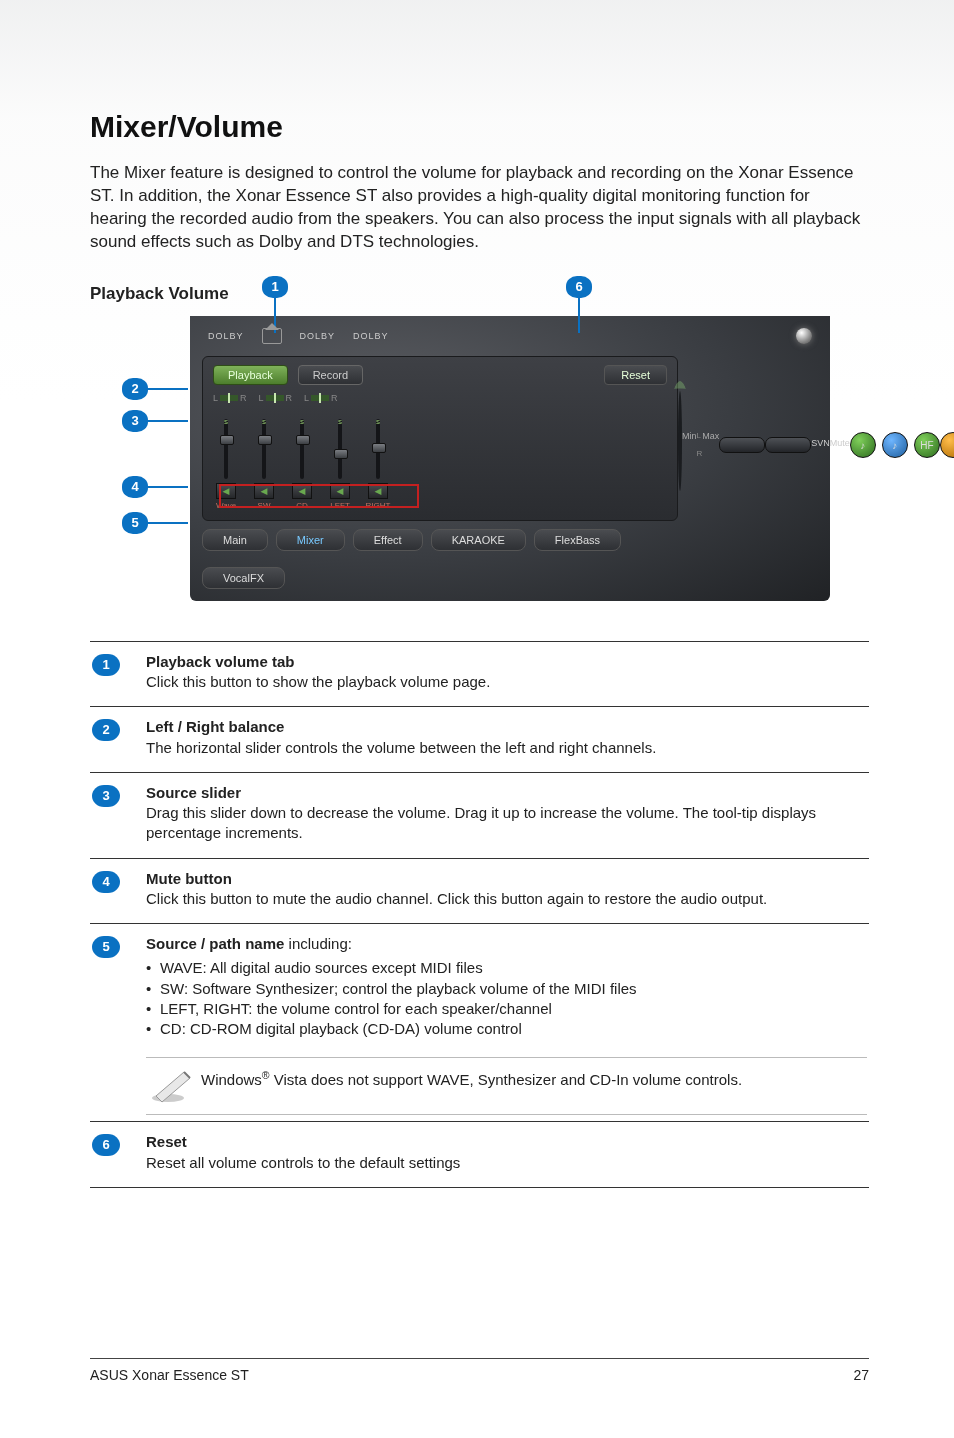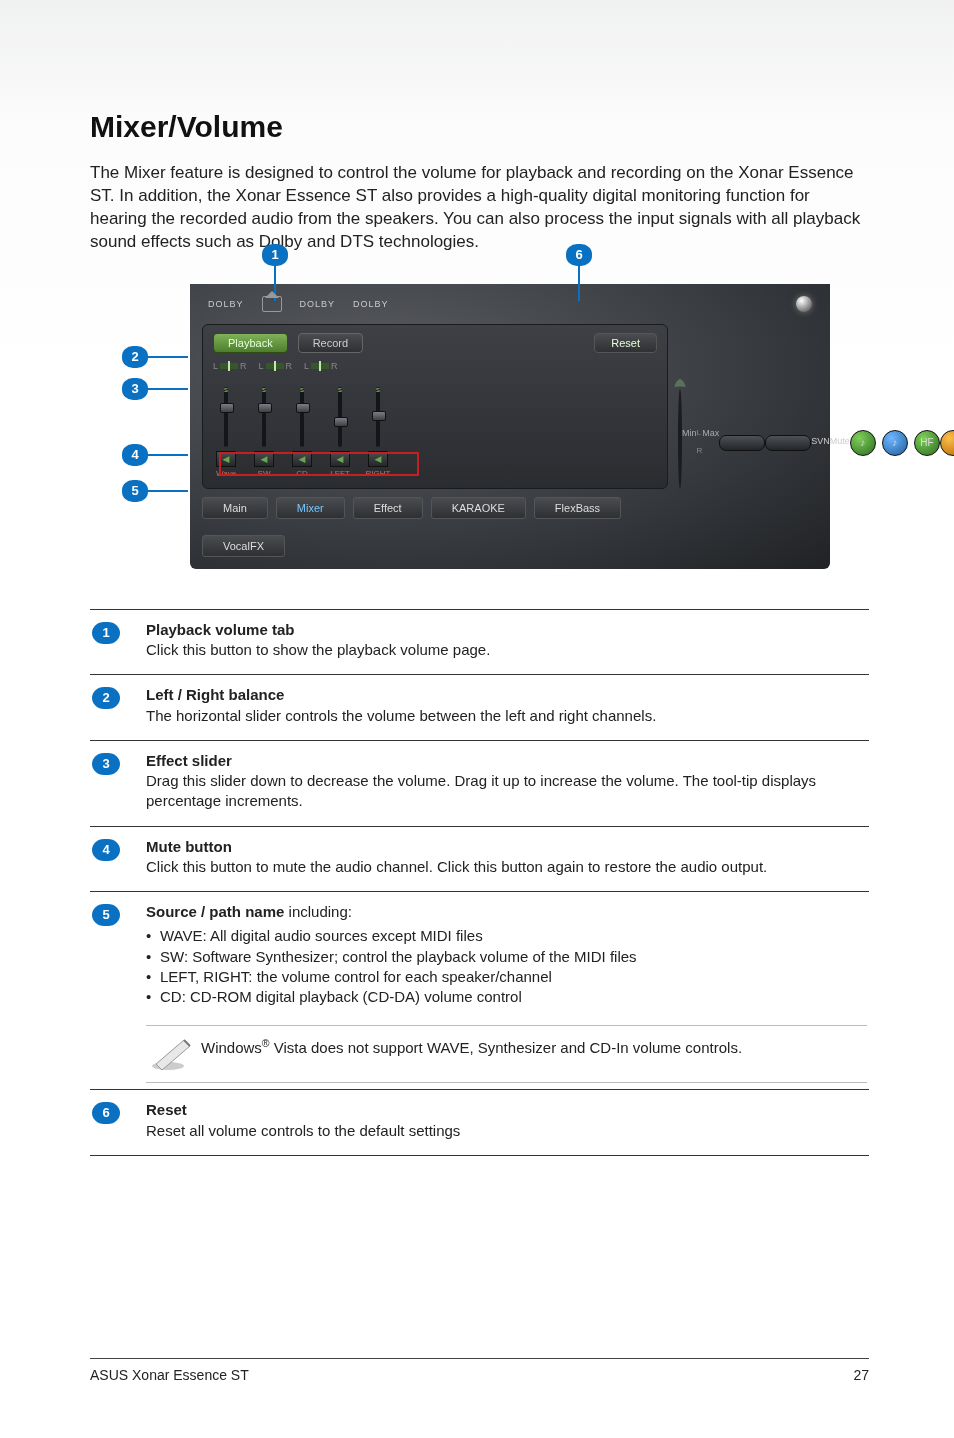--- a/index.html
+++ b/index.html
@@ -102,22 +102,20 @@
   }
   .shot .topbar .bulb {
     margin-left:auto;
     width:16px;height:16px;border-radius:50%;
     background: radial-gradient(circle at 35% 30%, #fff, #888 60%, #444);
     box-shadow: 0 0 6px #777;
   }
 
   .shot .panel {
     display:flex;
-    gap:10px;
-    align-items:flex-end;
   }
   .shot .mixerpane {
     flex: 1;
     background: linear-gradient(#3e4045,#2a2c30);
     border: 1px solid #1a1b1d;
     border-radius: 6px;
     padding: 8px 10px 6px 10px;
     position: relative;
   }
   .shot .tabs {
@@ -195,21 +193,21 @@
     bottom: 6px;
     pointer-events: none;
   }
 
   .shot .bottomtabs {
     display:flex; gap:8px; margin-top:8px; flex-wrap:wrap;
   }
   .shot .btab {
     padding:4px 20px;
     border:1px solid #555;
-    border-radius:3px;
+    border-radius:8px;
     background:linear-gradient(#4a4c50,#2e3034);
     color:#ddd;
     font-size:11px;
   }
   .shot .btab.sel { color:#78c9ff; }
 
   .shot .sidepane {
     width:140px;
     display:flex; flex-direction:row; align-items:center;
     padding-top:6px;
@@ -297,20 +295,21 @@
   }
 
   sup { font-size: 0.7em; }
 </style>
 </head>
 <body>
 
 <div class="page">
   <h1>Mixer/Volume</h1>
   <p class="intro">The Mixer feature  is designed to control the volume for playback and recording on the Xonar Essence ST. In addition, the Xonar Essence ST also provides a high-quality digital monitoring function for hearing the recorded audio from the speakers. You can also process the input signals with all playback sound effects such as Dolby and DTS technologies.</p>
+  <p class="subhead">Playback Volume</p>
 
   <div class="shot-wrap">
 
     <div class="callout top vlead" style="left:132px; top:-40px;">
       <div class="bubble">1</div>
       <div class="lead"></div>
     </div>
     <div class="callout top vlead" style="left:436px; top:-40px;">
       <div class="bubble">6</div>
       <div class="lead"></div>
@@ -464,21 +463,21 @@
       <div class="num">2</div>
       <div class="body">
         <span class="title">Left / Right balance</span><br>
         <span>The horizontal slider controls the volume between the left and right channels.</span>
       </div>
     </div>
 
     <div class="item">
       <div class="num">3</div>
       <div class="body">
-        <span class="title">Effect slider</span><br>
+        <span class="title">Source slider</span><br>
         <span>Drag this slider down to decrease the volume. Drag it up to increase the volume. The tool-tip displays percentage increments.</span>
       </div>
     </div>
 
     <div class="item">
       <div class="num">4</div>
       <div class="body">
         <span class="title">Mute button</span><br>
         <span>Click this button to mute the audio channel. Click this button again to restore the audio output.</span>
       </div>

